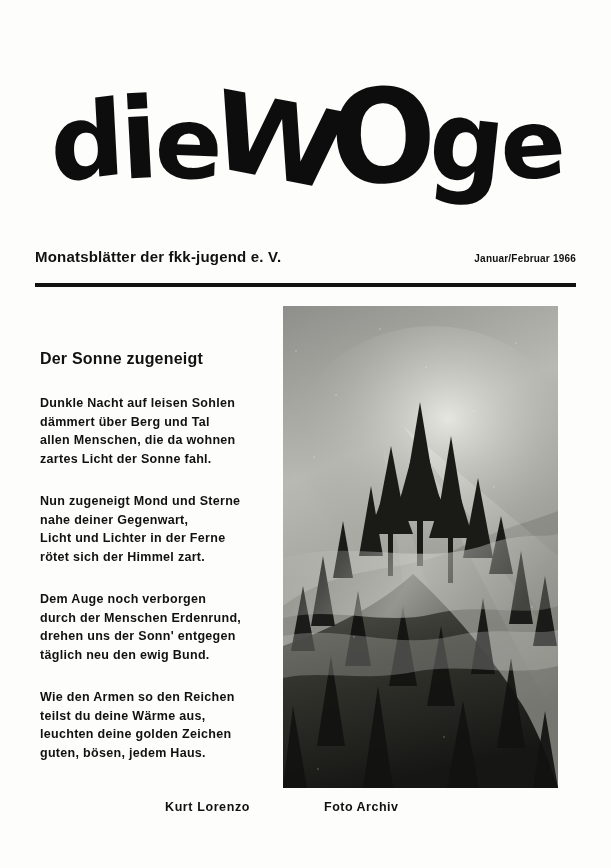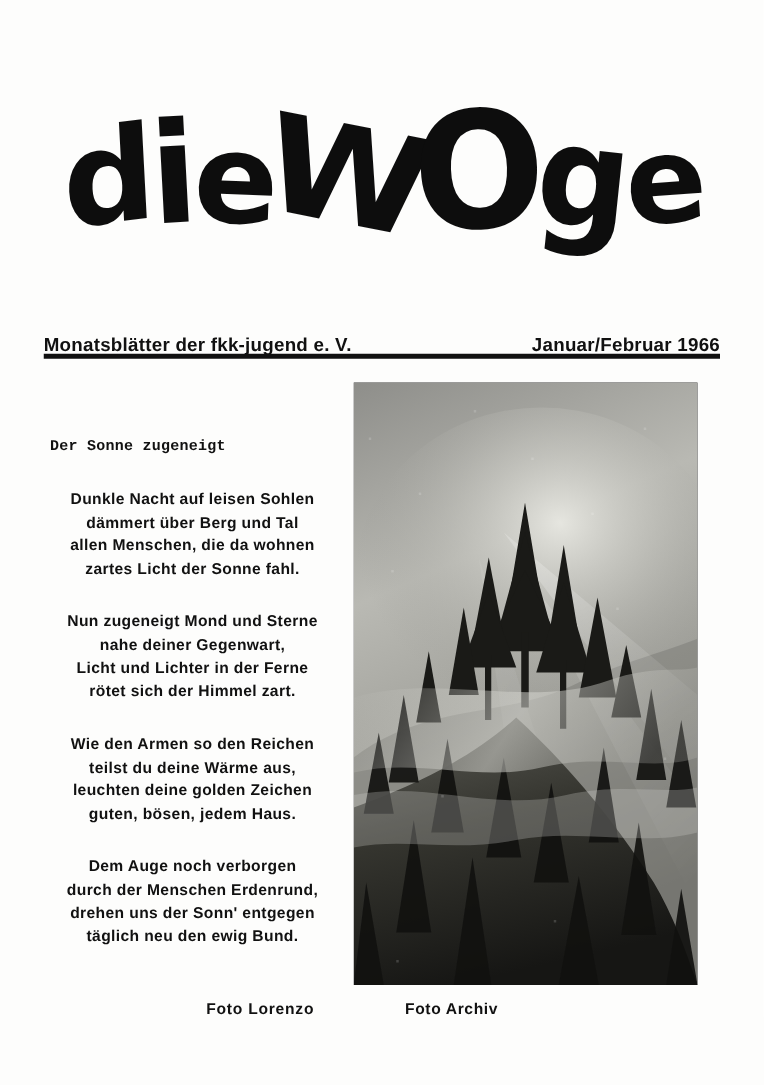--- a/index.html
+++ b/index.html
@@ -49,61 +49,58 @@
   .m-l7 { display:inline-block; transform: rotate(-4deg); font-size: 96px; }
 
   
   .subtitle-row {
     position: absolute;
     left: 35px; top: 248px;
     width: 541px;
     display: flex;
     justify-content: space-between;
     align-items: baseline;
-    margin-top: 20px;
   }
   .subtitle-left {
     font-size: 15px;
     font-weight: 700;
     letter-spacing: 0.2px;
   }
   .subtitle-right {
-    font-size: 15px;
+    font-size: 10px;
     font-weight: 700;
     letter-spacing: 0.2px;
   }
   .rule {
     position: absolute;
     left: 35px; top: 283px;
     width: 541px;
     height: 4px;
     background: #111111;
   }
 
   
   .poem-col {
     position: absolute;
     left: 38px; top: 350px;
     width: 230px;
   }
   .poem-title {
-    font-size: 12px;
+    font-size: 16px;
     font-weight: 700;
     margin: 0 0 26px 2px;
     letter-spacing: 0.2px;
-    font-family: Liberation Mono, monospace;
   }
   .stanza {
     font-size: 12.5px;
     font-weight: 700;
     line-height: 18.5px;
     letter-spacing: 0.3px;
     margin: 0 0 24px 2px;
     white-space: pre-line;
-    text-align: center;
   }
   .byline {
     position: absolute;
     left: 165px; top: 800px;
     font-size: 12.5px;
     font-weight: 700;
     letter-spacing: 0.6px;
   }
 
   
@@ -142,30 +139,30 @@
   <div class="poem-col">
     <h1 class="poem-title">Der Sonne zugeneigt</h1>
     <p class="stanza">Dunkle Nacht auf leisen Sohlen
 dämmert über Berg und Tal
 allen Menschen, die da wohnen
 zartes Licht der Sonne fahl.</p>
     <p class="stanza">Nun zugeneigt Mond und Sterne
 nahe deiner Gegenwart,
 Licht und Lichter in der Ferne
 rötet sich der Himmel zart.</p>
+    <p class="stanza">Dem Auge noch verborgen
+durch der Menschen Erdenrund,
+drehen uns der Sonn' entgegen
+täglich neu den ewig Bund.</p>
     <p class="stanza">Wie den Armen so den Reichen
 teilst du deine Wärme aus,
 leuchten deine golden Zeichen
 guten, bösen, jedem Haus.</p>
-    <p class="stanza">Dem Auge noch verborgen
-durch der Menschen Erdenrund,
-drehen uns der Sonn' entgegen
-täglich neu den ewig Bund.</p>
-  </div>
-  <div class="byline">Foto  Lorenzo</div>
+  </div>
+  <div class="byline">Kurt  Lorenzo</div>
 
   <div class="photo">
     <svg width="275" height="482" viewBox="0 0 275 482" xmlns="http://www.w3.org/2000/svg" aria-hidden="true">
       <defs>
         <linearGradient id="sky" x1="0" y1="0" x2="0.25" y2="1">
           <stop offset="0%" stop-color="#8e8e8a"></stop>
           <stop offset="35%" stop-color="#b9b9b3"></stop>
           <stop offset="70%" stop-color="#9a9a94"></stop>
           <stop offset="100%" stop-color="#6e6e69"></stop>
         </linearGradient>

